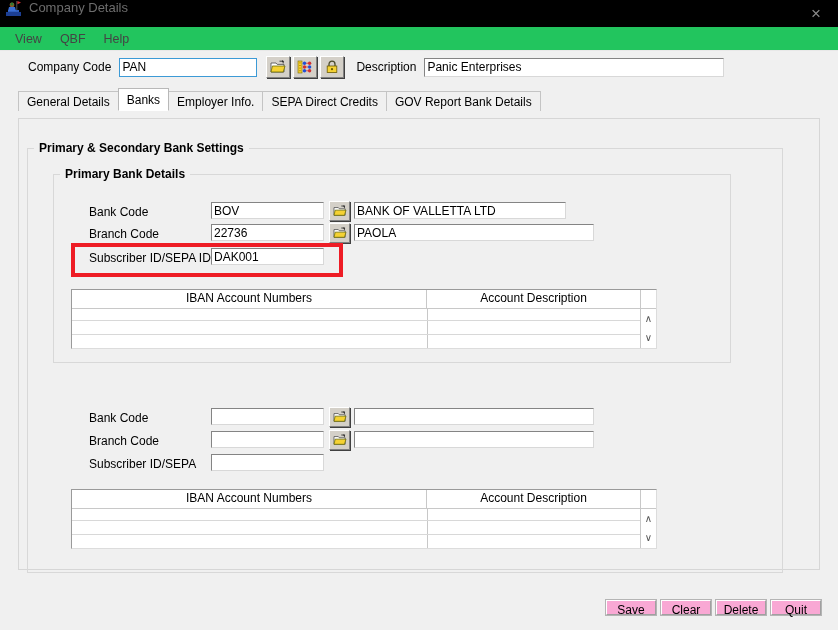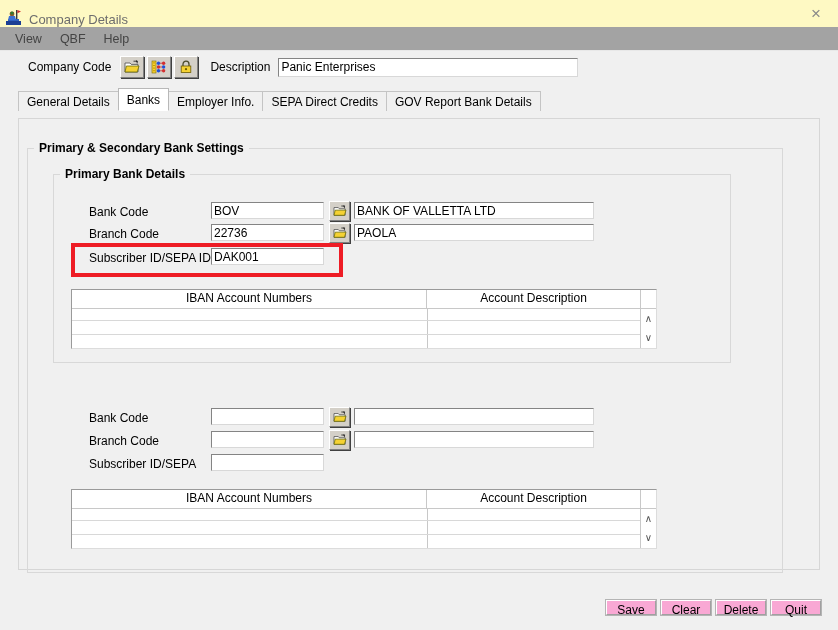--- a/index.html
+++ b/index.html
@@ -13,23 +13,23 @@
     font-family: "Liberation Sans", sans-serif;
     font-size: 12px;
     color: #000;
     overflow: hidden;
     position: relative;
   }
 
   
   .titlebar {
     height: 27px;
-    background: #fef9c3;
-    display: flex;
-    align-items: flex-end;
+    background: #000000;
+    display: flex;
+    align-items: flex-start;
     position: relative;
   }
   .app-icon {
     width: 20px;
     height: 18px;
     margin-left: 4px;
     margin-right: 5px;
     flex: none;
     position: relative;
   }
@@ -49,21 +49,21 @@
     justify-content: center;
     color: #8a8a8a;
     font-size: 17px;
     line-height: 1;
     cursor: pointer;
   }
 
   
   .menubar {
     height: 23px;
-    background: #a3a3a3;
+    background: #22c55e;
     display: flex;
     align-items: center;
     padding-left: 6px;
     border-bottom: 1px solid #e8e8e8;
   }
   .menu-item {
     font-size: 12.5px;
     color: #444;
     padding: 2px 9px;
     cursor: default;
@@ -317,20 +317,21 @@
 
 <div class="menubar">
   <span class="menu-item">View</span>
   <span class="menu-item">QBF</span>
   <span class="menu-item">Help</span>
 </div>
 
 <div class="header-row">
   <span class="lbl">Company Code</span>
 
+  <input class="tb focused" style="width: 138px; height: 19px; margin-left: 8px;" value="PAN">
 
   <span class="icon-btn" style="margin-left:9px;">
     <svg width="16" height="14" viewBox="0 0 16 14">
       <path d="M1 3 L6 3 L7.2 4.4 L14 4.4 L14 12 L1 12 Z" fill="#ffffff" stroke="#4a4a4a" stroke-width="0.8"></path>
       <path d="M2.4 6 L15 6 L13.2 12 L1 12 Z" fill="#f5d233" stroke="#6b6b00" stroke-width="0.8"></path>
       <path d="M9.5 1.2 L13.2 1.2 L13.2 3.4" fill="none" stroke="#2a2a2a" stroke-width="0.9"></path>
       <path d="M12 0.3 L14.2 1.3 L12 2.3 Z" fill="#2a2a2a"></path>
     </svg>
   </span>
 
@@ -387,21 +388,21 @@
   <span class="field-label" style="left:70px; top:86px;">Bank Code</span>
   <input class="tb sunken fld" style="left: 192px; top: 83px; width: 113px;" value="BOV">
   <span class="icon-btn sm" style="position:absolute; left:310px; top:82px;">
     <svg width="14" height="12" viewBox="0 0 16 14">
       <path d="M1 3 L6 3 L7.2 4.4 L14 4.4 L14 12 L1 12 Z" fill="#ffffff" stroke="#4a4a4a" stroke-width="0.9"></path>
       <path d="M2.4 6 L15 6 L13.2 12 L1 12 Z" fill="#f5d233" stroke="#6b6b00" stroke-width="0.9"></path>
       <path d="M9.5 1.2 L13.2 1.2 L13.2 3.4" fill="none" stroke="#2a2a2a" stroke-width="1"></path>
       <path d="M12 0.3 L14.2 1.3 L12 2.3 Z" fill="#2a2a2a"></path>
     </svg>
   </span>
-  <input class="tb sunken fld" style="left: 335px; top: 83px; width: 240px;" value="BANK OF VALLETTA LTD">
+  <input class="tb sunken fld" style="left: 335px; top: 83px; width: 212px;" value="BANK OF VALLETTA LTD">
 
   <span class="field-label" style="left:70px; top:108px;">Branch Code</span>
   <input class="tb sunken fld" style="left: 192px; top: 105px; width: 113px;" value="22736">
   <span class="icon-btn sm" style="position:absolute; left:310px; top:104px;">
     <svg width="14" height="12" viewBox="0 0 16 14">
       <path d="M1 3 L6 3 L7.2 4.4 L14 4.4 L14 12 L1 12 Z" fill="#ffffff" stroke="#4a4a4a" stroke-width="0.9"></path>
       <path d="M2.4 6 L15 6 L13.2 12 L1 12 Z" fill="#f5d233" stroke="#6b6b00" stroke-width="0.9"></path>
       <path d="M9.5 1.2 L13.2 1.2 L13.2 3.4" fill="none" stroke="#2a2a2a" stroke-width="1"></path>
       <path d="M12 0.3 L14.2 1.3 L12 2.3 Z" fill="#2a2a2a"></path>
     </svg>

